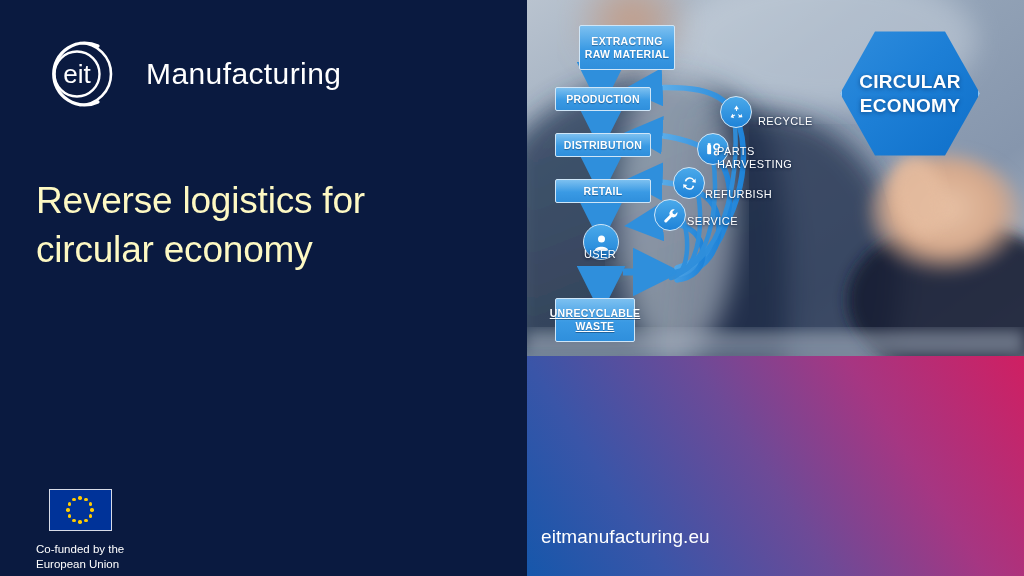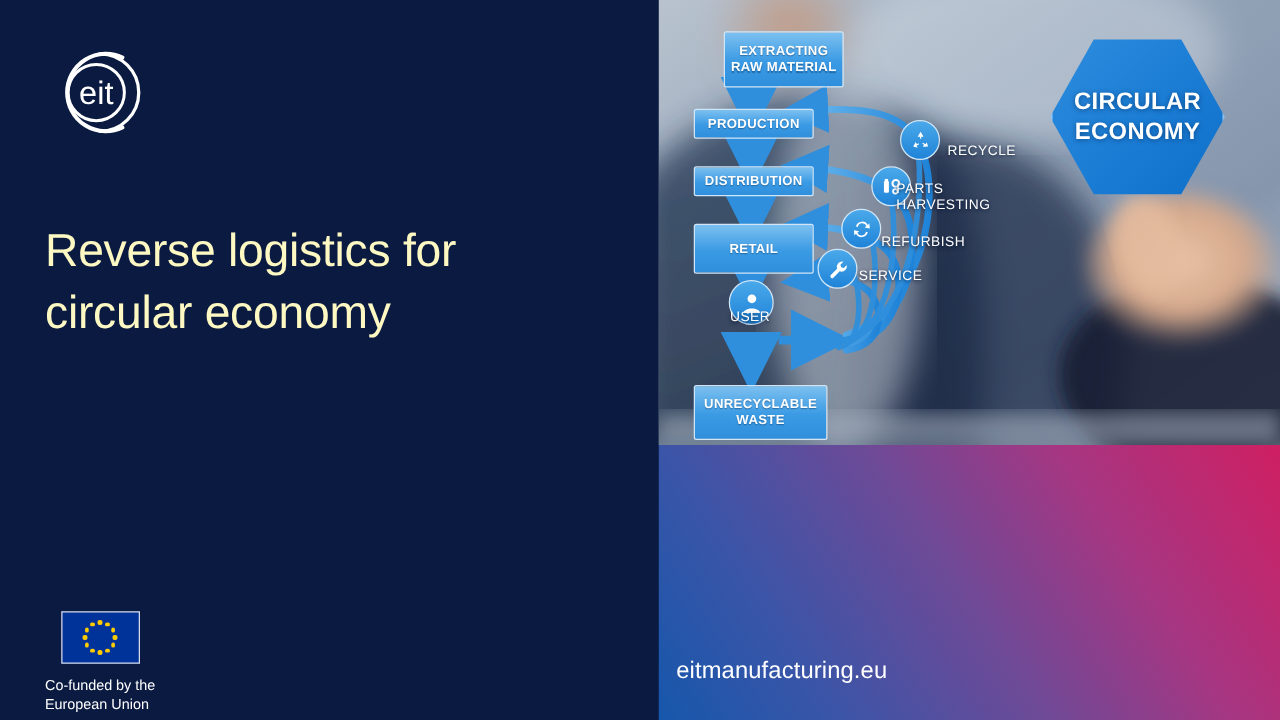--- a/index.html
+++ b/index.html
@@ -208,20 +208,21 @@
     <div id="brand-logo">
       <svg id="logo-mark" viewBox="0 0 82 80">
 
         <path d="M62 12 A31 31 0 1 0 62 68" fill="none" stroke="#ffffff" stroke-width="3.2" stroke-linecap="round"></path>
 
         <path d="M44 9 A31 31 0 1 1 44 71" fill="none" stroke="#ffffff" stroke-width="2.6" stroke-linecap="round"></path>
 
         <circle cx="41" cy="40" r="22.5" fill="none" stroke="#ffffff" stroke-width="2.4"></circle>
         <text x="41" y="49" text-anchor="middle" font-family="Liberation Sans, sans-serif" font-size="26" fill="#ffffff">eit</text>
       </svg>
+      <div id="logo-wordmark">Manufacturing</div>
     </div>
 
     <div id="slide-title">Reverse logistics for
 circular economy</div>
 
     <div id="eu-badge">
       <div id="eu-flag">
           <div class="eu-star" style="left: 28.8px; top: 6.3px; background: rgb(255, 204, 0);"></div>
           <div class="eu-star" style="left: 34.8px; top: 7.9077px; background: rgb(255, 204, 0);"></div>
           <div class="eu-star" style="left: 39.1923px; top: 12.3px; background: rgb(255, 204, 0);"></div>
@@ -327,23 +328,23 @@
         </g>
       </svg>
 
       <div class="proc-box" style="left:28px; top:25px; width:96px; height:45px;margin-left:24px;">EXTRACTING
 RAW MATERIAL</div>
 
       <div class="proc-box" style="left:28px; top:87px; width:96px; height:24px;">PRODUCTION</div>
 
       <div class="proc-box" style="left:28px; top:133px; width:96px; height:24px;">DISTRIBUTION</div>
 
-      <div class="proc-box" style="left:28px; top:179px; width:96px; height:40px;">RETAIL</div>
-
-      <div class="proc-box" style="left:28px; top:308px; width:107px; height:44px;">UNRECYCLABLE
+      <div class="proc-box" style="left:28px; top:179px; width:96px; height:24px;">RETAIL</div>
+
+      <div class="proc-box" style="left:28px; top:298px; width:80px; height:44px;text-decoration:underline;">UNRECYCLABLE
 WASTE</div>
 
       <div class="node-circle" style="left:56px; top:224px; width:36px; height:36px;">
         <svg viewBox="0 0 24 24" width="21" height="21">
           <circle cx="12" cy="8" r="4" fill="#ffffff"></circle>
           <path d="M4.5 21 C 4.5 15.5, 19.5 15.5, 19.5 21 Z" fill="#ffffff"></path>
         </svg>
       </div>
       <div class="stage-label" style="left:57px; top:248px;">USER</div>
 

